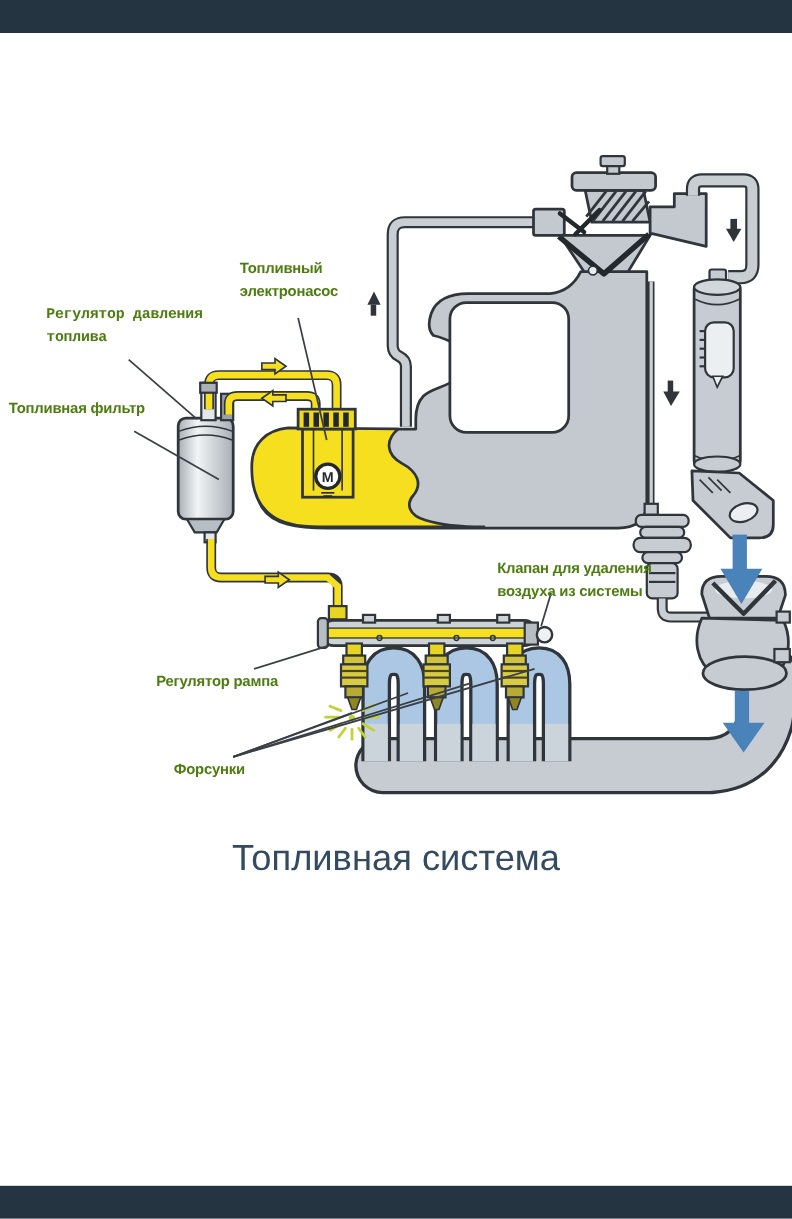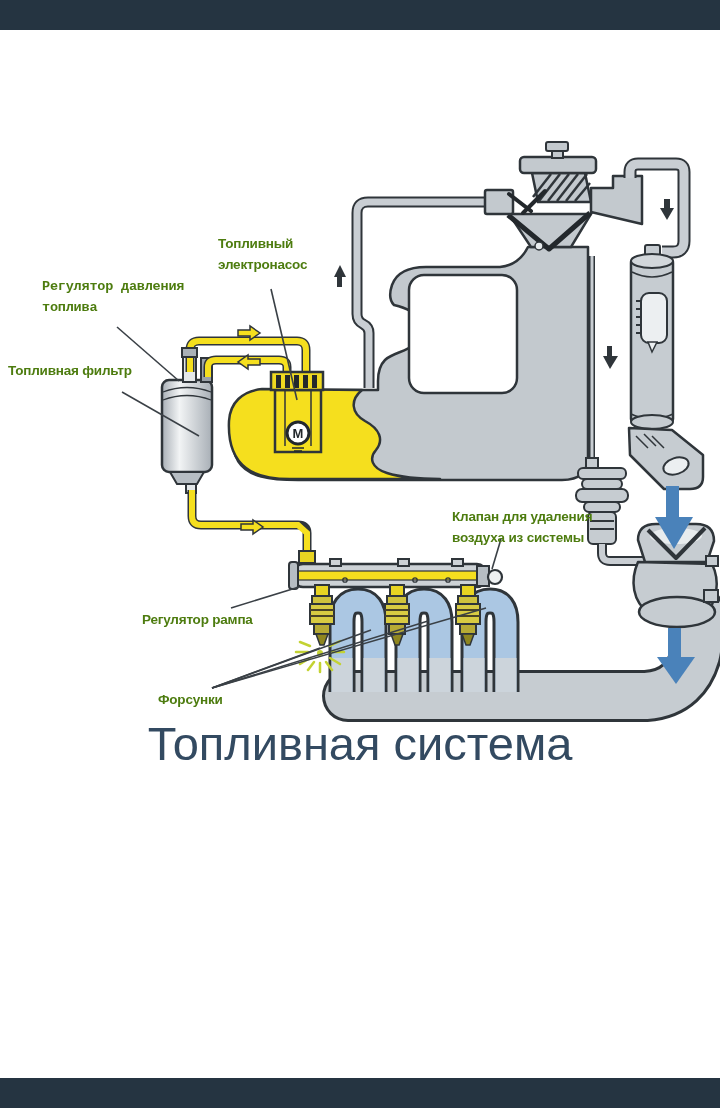--- a/index.html
+++ b/index.html
@@ -15,22 +15,22 @@
     position:absolute;font-weight:700;font-size:13.5px;line-height:21px;
     color:#4d7c0f;white-space:pre-line;letter-spacing:-0.2px;
   }
   #lbl-pump{left:218px;top:233px;}
   #lbl-regulator{left:42px;top:276px;font-family:Liberation Mono, monospace;}
   #lbl-filter{left:8px;top:360px;}
   #lbl-valve{left:452px;top:506px;}
   #lbl-rail{left:142px;top:609px;}
   #lbl-injectors{left:158px;top:689px;}
   #title{
-    position:absolute;left:0;top:714px;width:720px;text-align:center;
-    color:#334a61;font-size:47px;line-height:60px;font-weight:400;
+    position:absolute;left:0;top:750px;width:720px;text-align:center;
+    color:#334a61;font-size:33px;line-height:60px;font-weight:400;
   }
 </style>
 </head>
 <body>
 
 <div id="top-bar" class="bar"></div>
 
 <svg id="diagram" viewBox="0 0 720 740" xmlns="http://www.w3.org/2000/svg">
 
   <defs>

